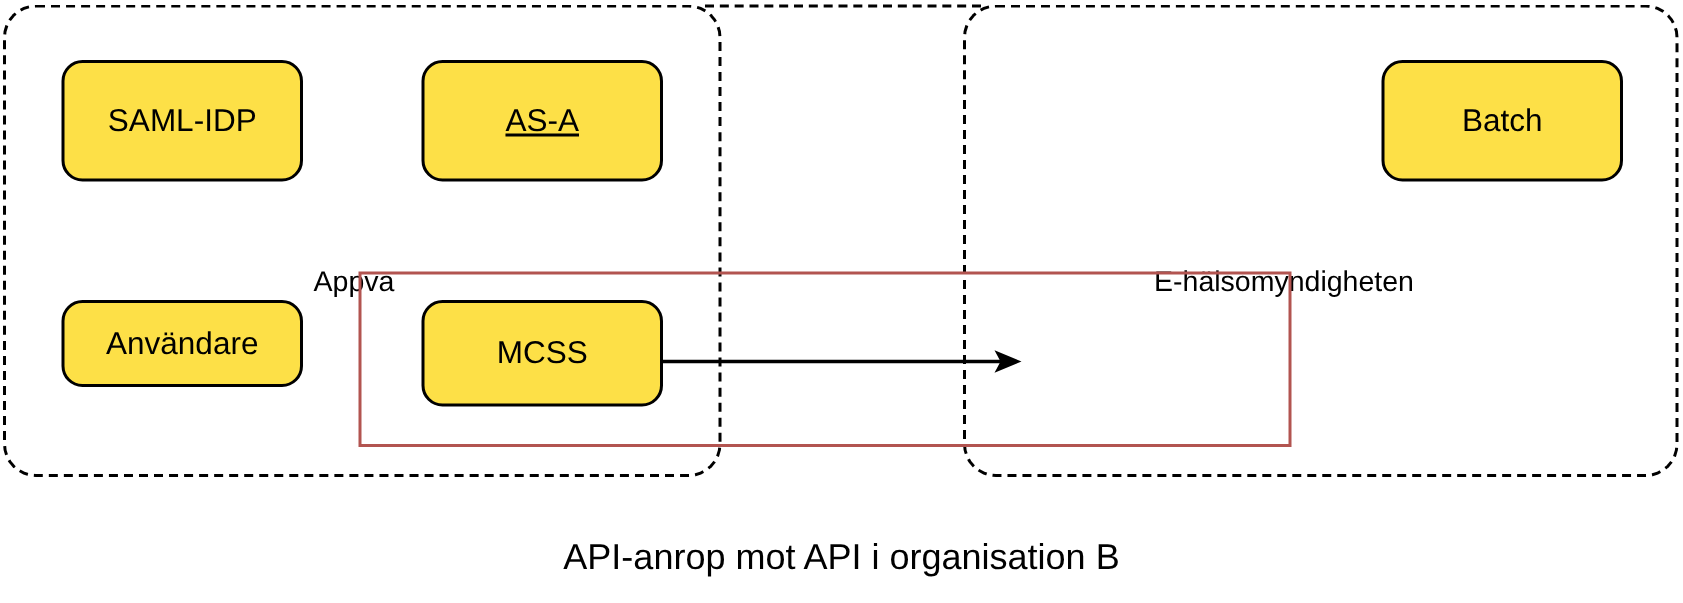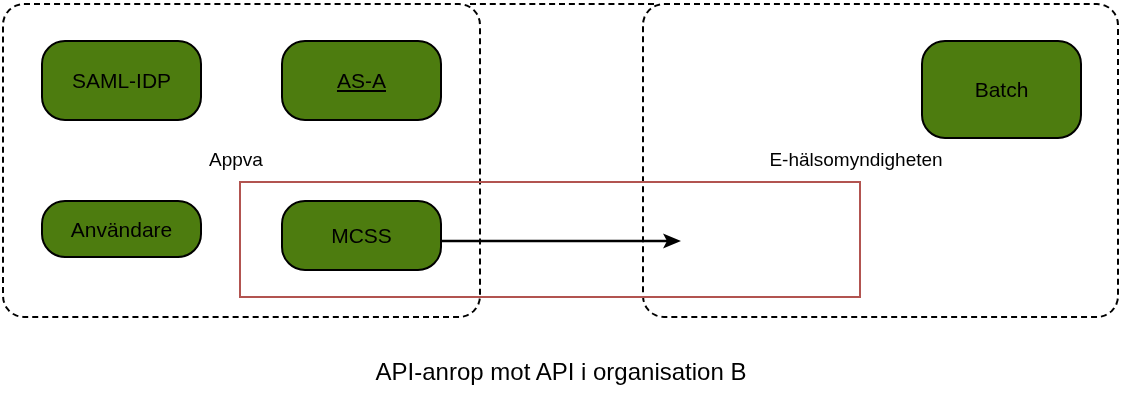--- a/index.html
+++ b/index.html
@@ -32,27 +32,28 @@
   .zone-right {
     border-radius: 22px;
   }
   .zone-label {
     position: absolute;
     font-size: 19px;
     line-height: 19px;
     color: #000000;
     white-space: nowrap;
     text-align: center;
+    margin-top: 29px;
   }
   .node {
     position: absolute;
     box-sizing: border-box;
     border: 2px solid #000000;
-    border-radius: 24px;
-    background: #4d7c0f;
+    border-radius: 14px;
+    background: #fde047;
     display: flex;
     align-items: center;
     justify-content: center;
     font-size: 21px;
     line-height: 21px;
     color: #000000;
     white-space: nowrap;
   }
   .highlight-box {
     position: absolute;
@@ -85,21 +86,21 @@
 
   <div class="zone-label" style="left:146px; top:150px; width:180px;">Appva</div>
 
   <div class="zone-label" style="left:686px; top:150px; width:340px;">E-hälsomyndigheten</div>
 
   <div class="node" style="left:41px; top:40px; width:161px; height:81px;">SAML-IDP</div>
 
   <div class="node" style="left:281px; top:40px; width:161px; height:81px;text-decoration:underline;">AS-A</div>
 
 
-  <div class="node" style="left:921px; top:40px; width:161px; height:99px;">Batch</div>
+  <div class="node" style="left:921px; top:40px; width:161px; height:81px;">Batch</div>
 
   <div class="highlight-box" style="left:239px; top:181px; width:622px; height:117px;"></div>
 
   <div class="node" style="left:41px; top:200px; width:161px; height:58px;">Användare</div>
 
   <div class="node" style="left:281px; top:200px; width:161px; height:71px;">MCSS</div>
 
 
   <svg class="flow-arrow" style="left:440px; top:224px;" width="244" height="34" viewBox="0 0 244 34">
     <line x1="2" y1="17" x2="228" y2="17" stroke="#000000" stroke-width="2.4"></line>

